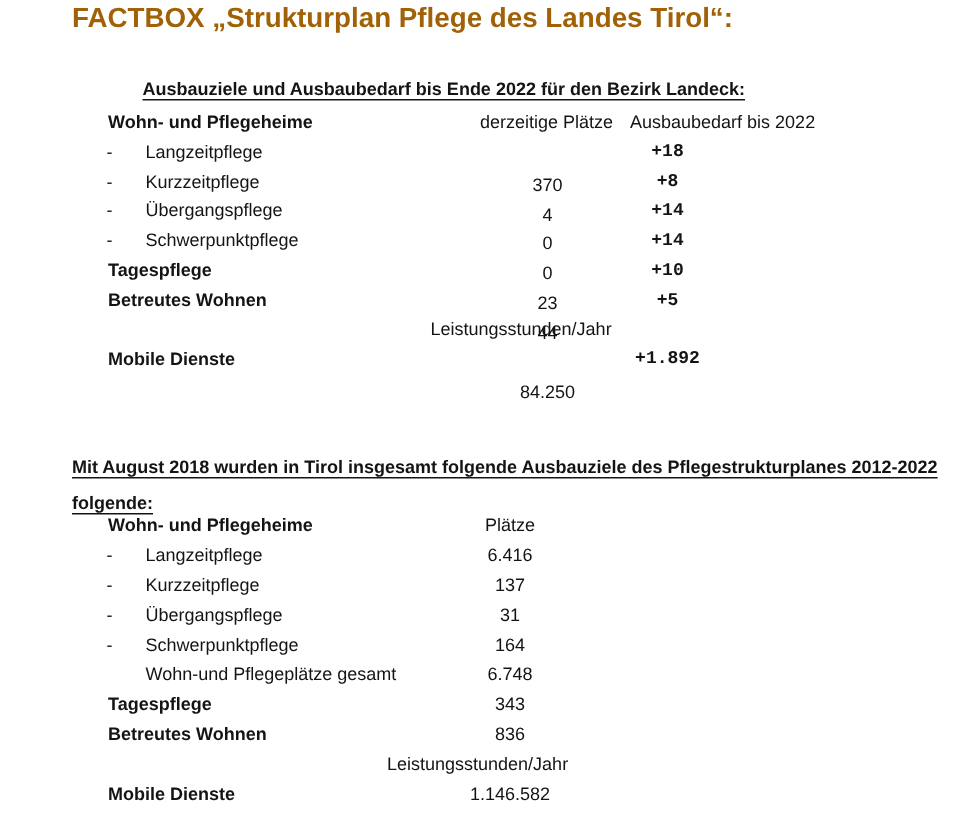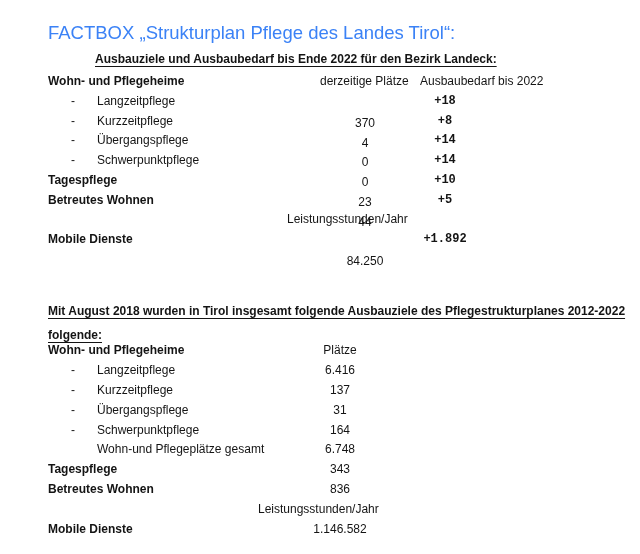--- a/index.html
+++ b/index.html
@@ -9,24 +9,24 @@
     height: 554px;
     background: #ffffff;
     font-family: "Liberation Sans", sans-serif;
     font-size: 12px;
     color: #141414;
     overflow: hidden;
   }
   .title {
     position: absolute;
     left: 48px;
-    top: 22px;
+    top: 1px;
     font-size: 18.5px;
-    font-weight: 400;
-    color: #3b82f6;
+    font-weight: 700;
+    color: #a16207;
     white-space: nowrap;
     letter-spacing: 0;
   }
   .heading {
     position: absolute;
     left: 48px;
     font-weight: 700;
     white-space: nowrap;
   }
   .heading .uline, .uline {
@@ -36,21 +36,21 @@
   }
   #s1-heading { top: 52px; margin-left: 47px; }
   #s2-heading { top: 299px; }
   #s2-heading .hline { display: block; line-height: 24px; font-weight: 700; }
   .tbl { position: absolute; left: 0; width: 640px; }
   #tbl1 { top: 72px; }
   #tbl2 { top: 341px; }
   .row { position: relative; height: 19.75px; line-height: 19.75px; white-space: nowrap; }
   #tbl2 .row { height: 19.9px; line-height: 19.9px; }
   .lbl { position: absolute; left: 48px; }
-  .b { font-weight: 700; }
+  .b { font-weight: 700; margin-left: 24px; }
   .dash { position: absolute; left: 71px; }
   .sublbl { position: absolute; left: 97px; }
   
   .c2 { position: absolute; left: 300px; width: 130px; text-align: center; margin-top: 22px; }
   .c3 { position: absolute; left: 386px; width: 118px; text-align: center; font-weight: 700; font-family: Liberation Mono, monospace; }
   .h2 { position: absolute; left: 320px; }
   .h3 { position: absolute; left: 420px; }
   .ls1 { position: absolute; left: 287px; }
   
   .c2b { position: absolute; left: 270px; width: 140px; text-align: center; font-weight: 400; }

